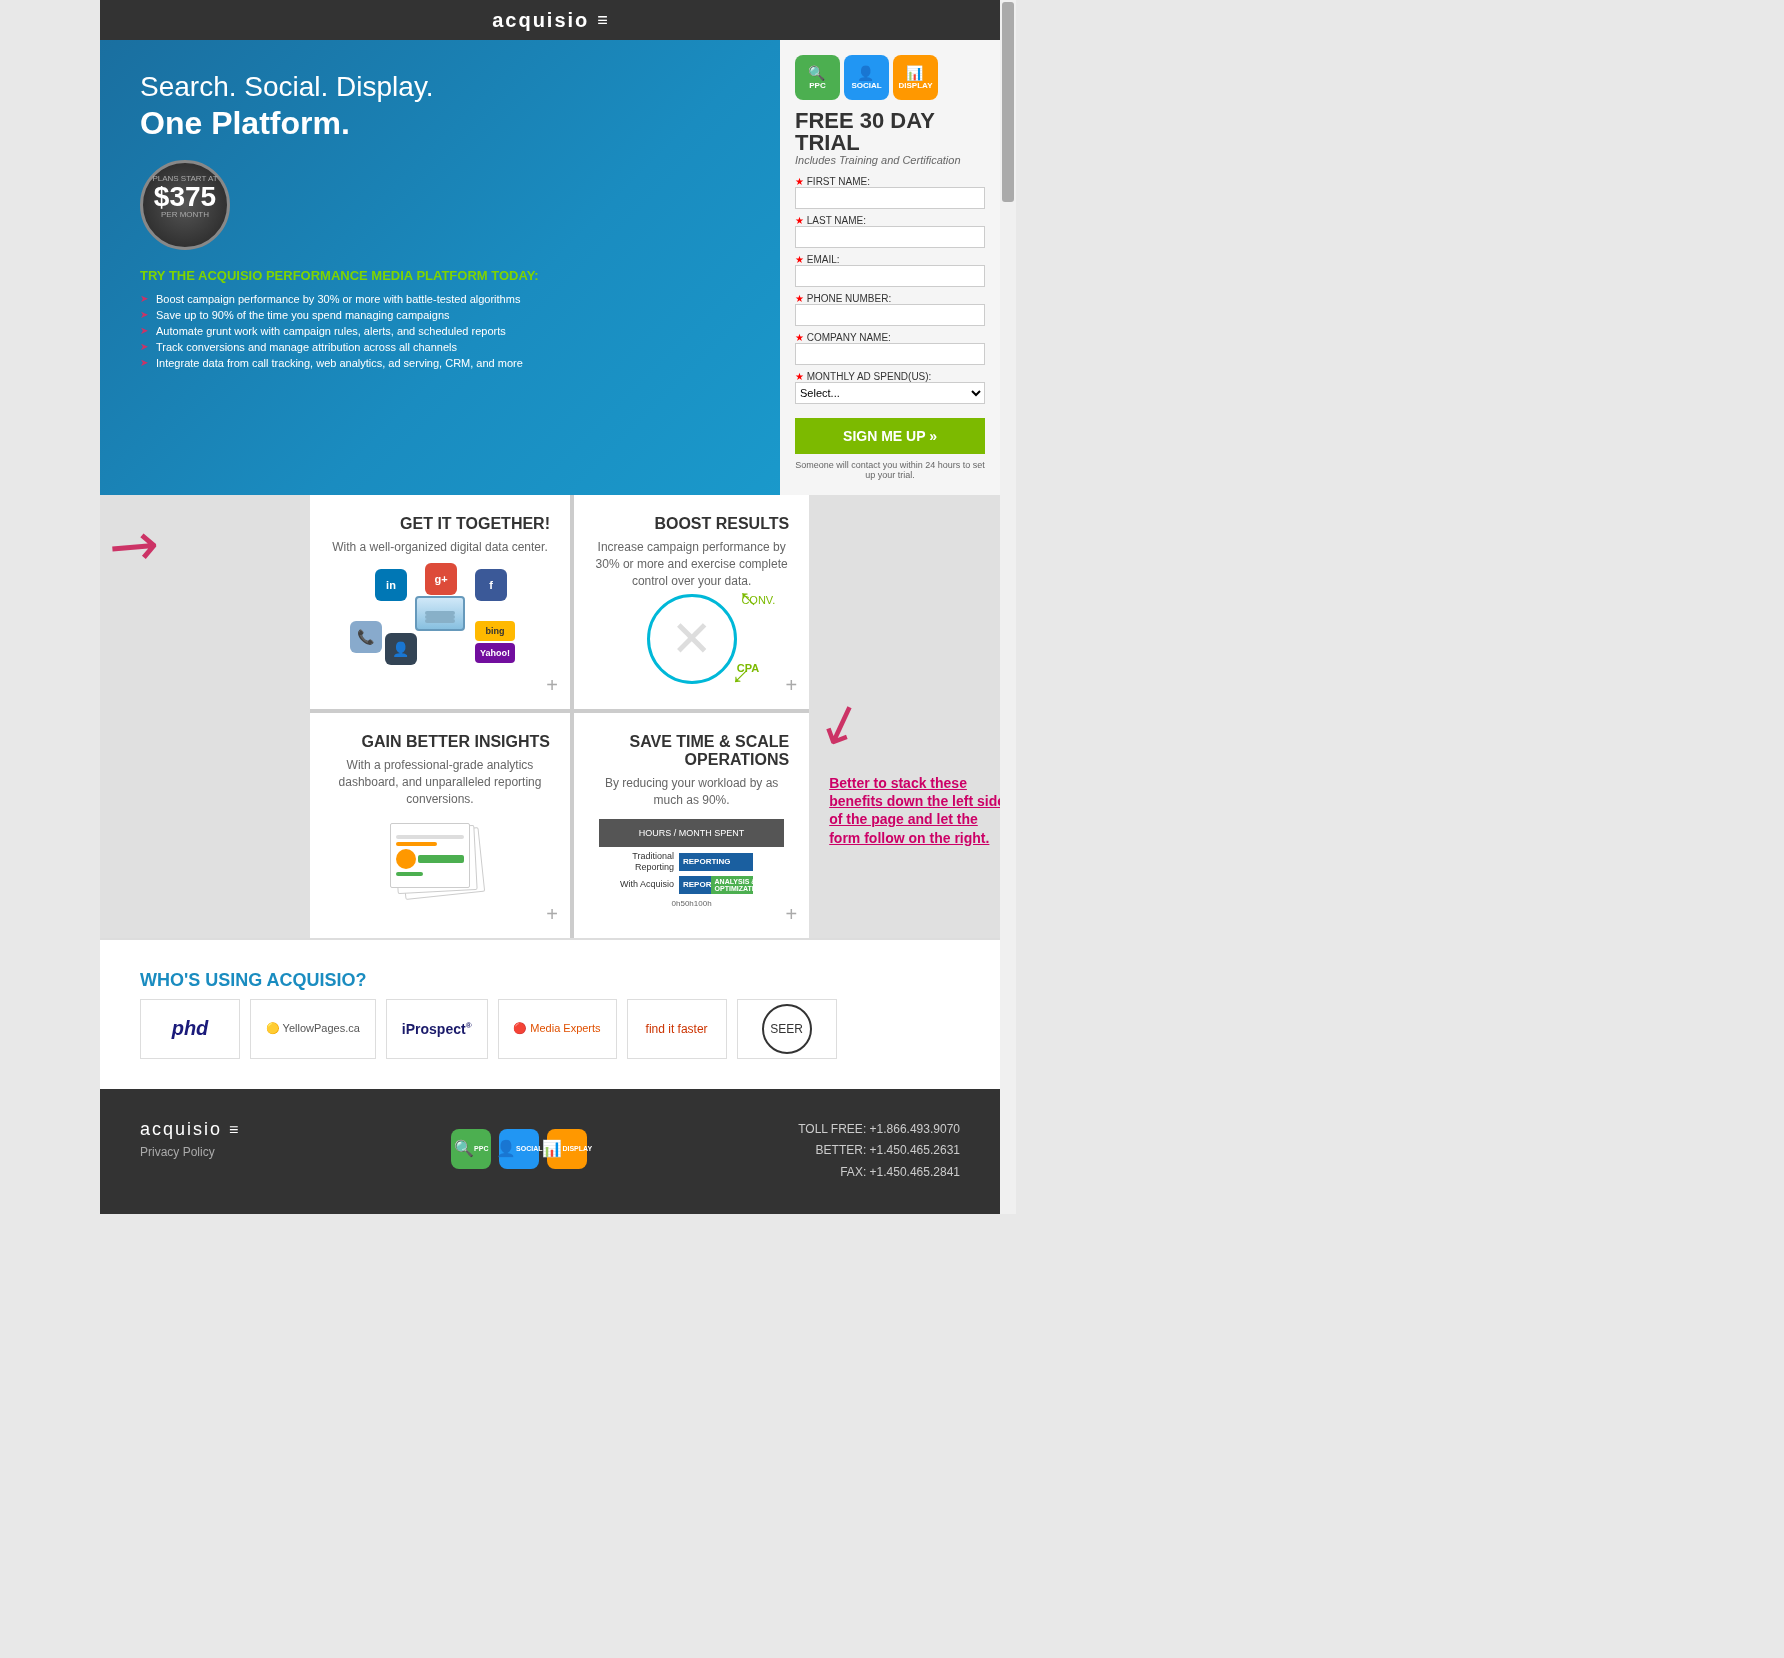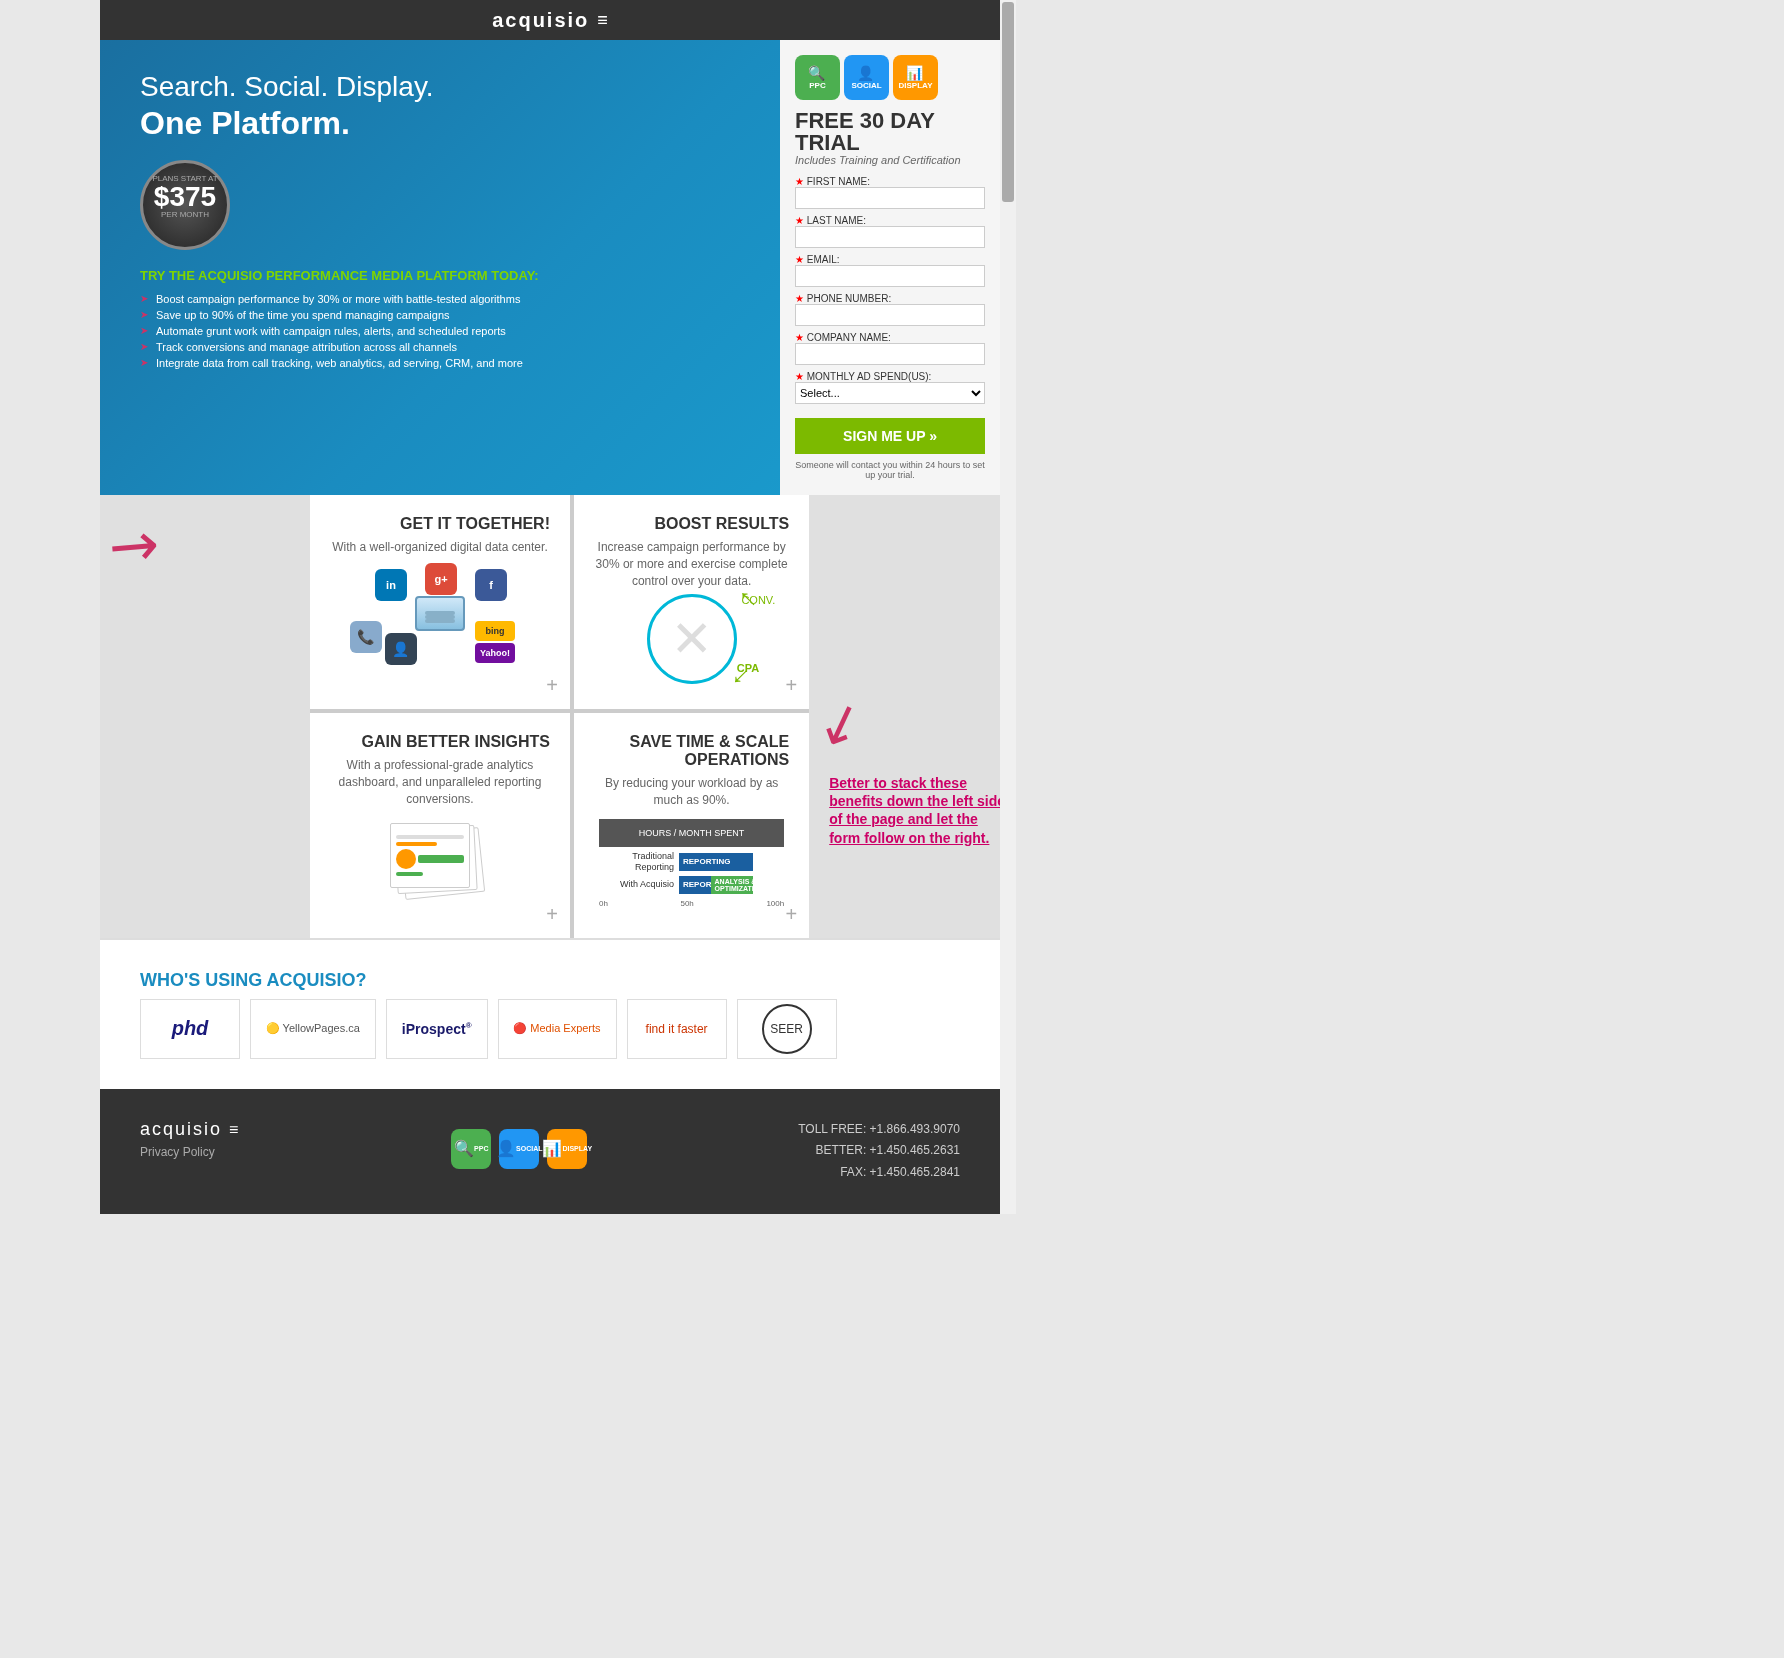--- a/index.html
+++ b/index.html
@@ -70,21 +70,21 @@
     
     .hours-chart { margin: 10px 5px; }
     .hours-header { font-size: 9px; text-align: center; background: #555; color: white; padding: 9px; margin-bottom: 4px; }
     .hours-row { display: flex; align-items: center; margin: 3px 0; font-size: 9px; }
     .hours-label { width: 80px; text-align: right; padding-right: 5px; color: #333; line-height: 1.2; }
     .hours-bar-wrap { flex: 1; }
     .hours-bar { height: 18px; display: flex; align-items: center; padding-left: 4px; color: white; font-size: 8px; font-weight: bold; }
     .hours-bar.reporting-only { background: #1a5fa0; width: 70%; }
     .hours-bar.reporting-part { background: #1a5fa0; width: 30%; }
     .hours-bar.analysis-part { background: #4caf50; width: 40%; font-size: 7px; }
-    .hours-axis { display: flex; justify-content: space-between; font-size: 8px; color: #666; padding-top: 2px; }
+    .hours-axis { display: flex; justify-content: center; font-size: 8px; color: #666; padding-top: 2px; }
 
     
     .whos-using { background: white; padding: 30px 40px; border-top: 2px solid #ddd; }
     .whos-using h2 { color: #1a8cc0; font-size: 18px; font-weight: bold; text-transform: uppercase; margin-bottom: 8px; }
     .logos-row { display: flex; gap: 10px; align-items: center; flex-wrap: wrap; }
     .logo-box { border: 1px solid #ddd; padding: 10px 15px; display: flex; align-items: center; justify-content: center; min-width: 100px; height: 60px; background: white; }
     .logo-text { font-size: 20px; font-weight: 900; }
     .logo-phd { color: #1a1a7a; font-style: italic; }
     .logo-seer { color: #333; font-size: 16px; border: 2px solid #333; border-radius: 50%; width: 50px; height: 50px; display: flex; align-items: center; justify-content: center; font-size: 12px; }
 

